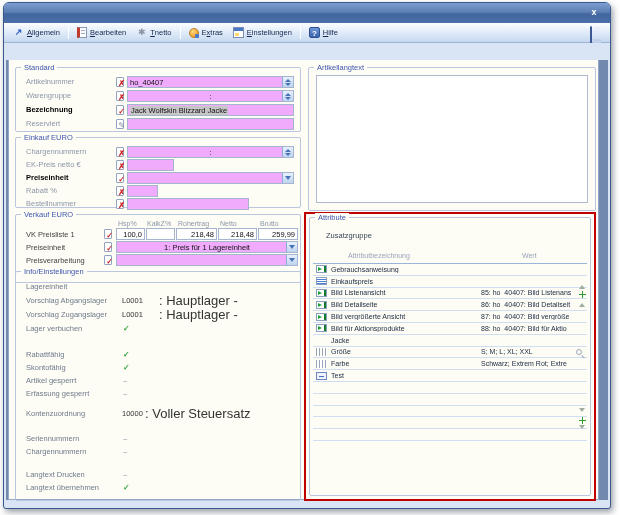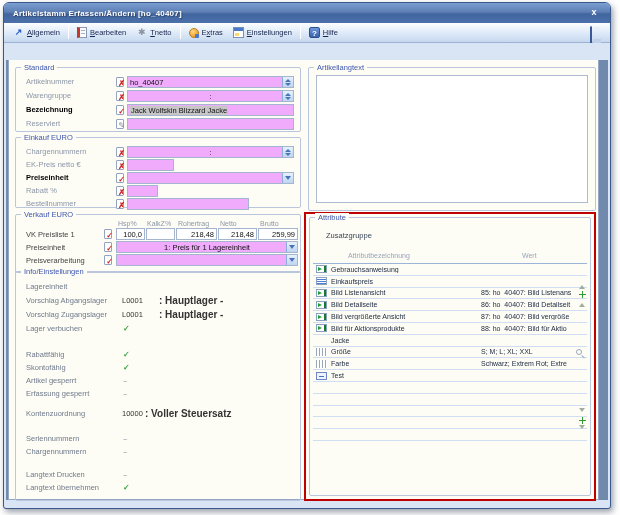--- a/index.html
+++ b/index.html
@@ -75,21 +75,21 @@
   .tri.down{border-top:3px solid #4a72b8;}
   .tri.down4{border-top:4px solid #4a72b8;}
   
   .vcol{position:absolute;font-size:7px;color:#8d97a9;line-height:9px;}
   .vcell{position:absolute;height:12px;background:#fff;border:1px solid #a5b4cf;font-size:7.5px;
     color:#111;display:flex;align-items:center;justify-content:flex-end;padding:0 2px;}
   
   .irow{position:absolute;left:0;right:0;height:11px;}
   .ilabel{position:absolute;left:10px;font-size:7.5px;color:#6f7a8c;line-height:11px;text-align:center;}
   .icode{position:absolute;left:106px;font-size:7.5px;color:#333;line-height:11px;}
-  .idesc{position:absolute;left:143px;font-size:10px;color:#333;line-height:11px;font-weight:bold;}
+  .idesc{position:absolute;left:143px;font-size:13px;color:#333;line-height:11px;}
   .idesc.near{left:129px;}
   .imark{position:absolute;left:107px;font-size:8px;line-height:11px;}
   .imark.check{color:#2fa33b;font-weight:bold;}
   .imark.dash{color:#98a0ae;letter-spacing:-1px;}
   
   .textarea{position:absolute;background:#fff;border:1px solid #aebad2;}
   
   .red-rect{position:absolute;border:2px solid #c00000;}
   .attr-group{position:absolute;left:3px;top:3px;right:3px;bottom:3px;border:1px solid #b9c6dd;
     border-radius:2px;background:#fdfdf5;}
@@ -121,21 +121,20 @@
   .nplus{position:relative;width:7px;height:7px;}
   .nplus::before{content:'';position:absolute;left:3px;top:0;bottom:0;width:1px;background:#2f9e2f;}
   .nplus::after{content:'';position:absolute;top:3px;left:0;right:0;height:1px;background:#2f9e2f;}
 </style>
 </head>
 <body>
 
 <div class="window">
 
   <div class="titlebar">
-    <span class="title-text">Artikelstamm Erfassen/Ändern [ho_40407]</span>
     <span class="close-btn">x</span>
   </div>
 
   <div class="toolbar">
     <div class="menu-item">
       <span class="mi mi-arrow">↗</span>
       <span><span></span><u>A</u><span>llgemein</span></span>
     </div>
     <div class="tb-sep"></div>
     <div class="menu-item">
@@ -232,21 +231,21 @@
           <div class="field" style="left:111px;top:47px;width:31px;">
             <span></span>
           </div>
           <span class="flabel" style="top:60px;">Bestellnummer</span>
           <span class="fico fico-x" style="left:100px;top:61px;"></span>
           <div class="field" style="left:111px;top:60px;width:122px;">
             <span></span>
           </div>
         </div>
 
-        <div class="group" style="left:6px;top:154px;width:286px;height:59px;">
+        <div class="group" style="left:6px;top:154px;width:286px;height:69px;">
           <span class="legend">Verkauf EURO</span>
           <span class="vcol" style="left:102px;top:4px;">Hsp%</span>
           <span class="vcol" style="left:131px;top:4px;">KalkZ%</span>
           <span class="vcol" style="left:162px;top:4px;">Rohertrag</span>
           <span class="vcol" style="left:204px;top:4px;">Netto</span>
           <span class="vcol" style="left:244px;top:4px;">Brutto</span>
           <span class="flabel" style="top:14px;color:#444;">VK Preisliste 1</span>
           <span class="fico fico-ok" style="left:88px;top:14px;"></span>
           <div class="vcell" style="left:100px;top:13px;width:29px;">
               <span>100,0</span>

